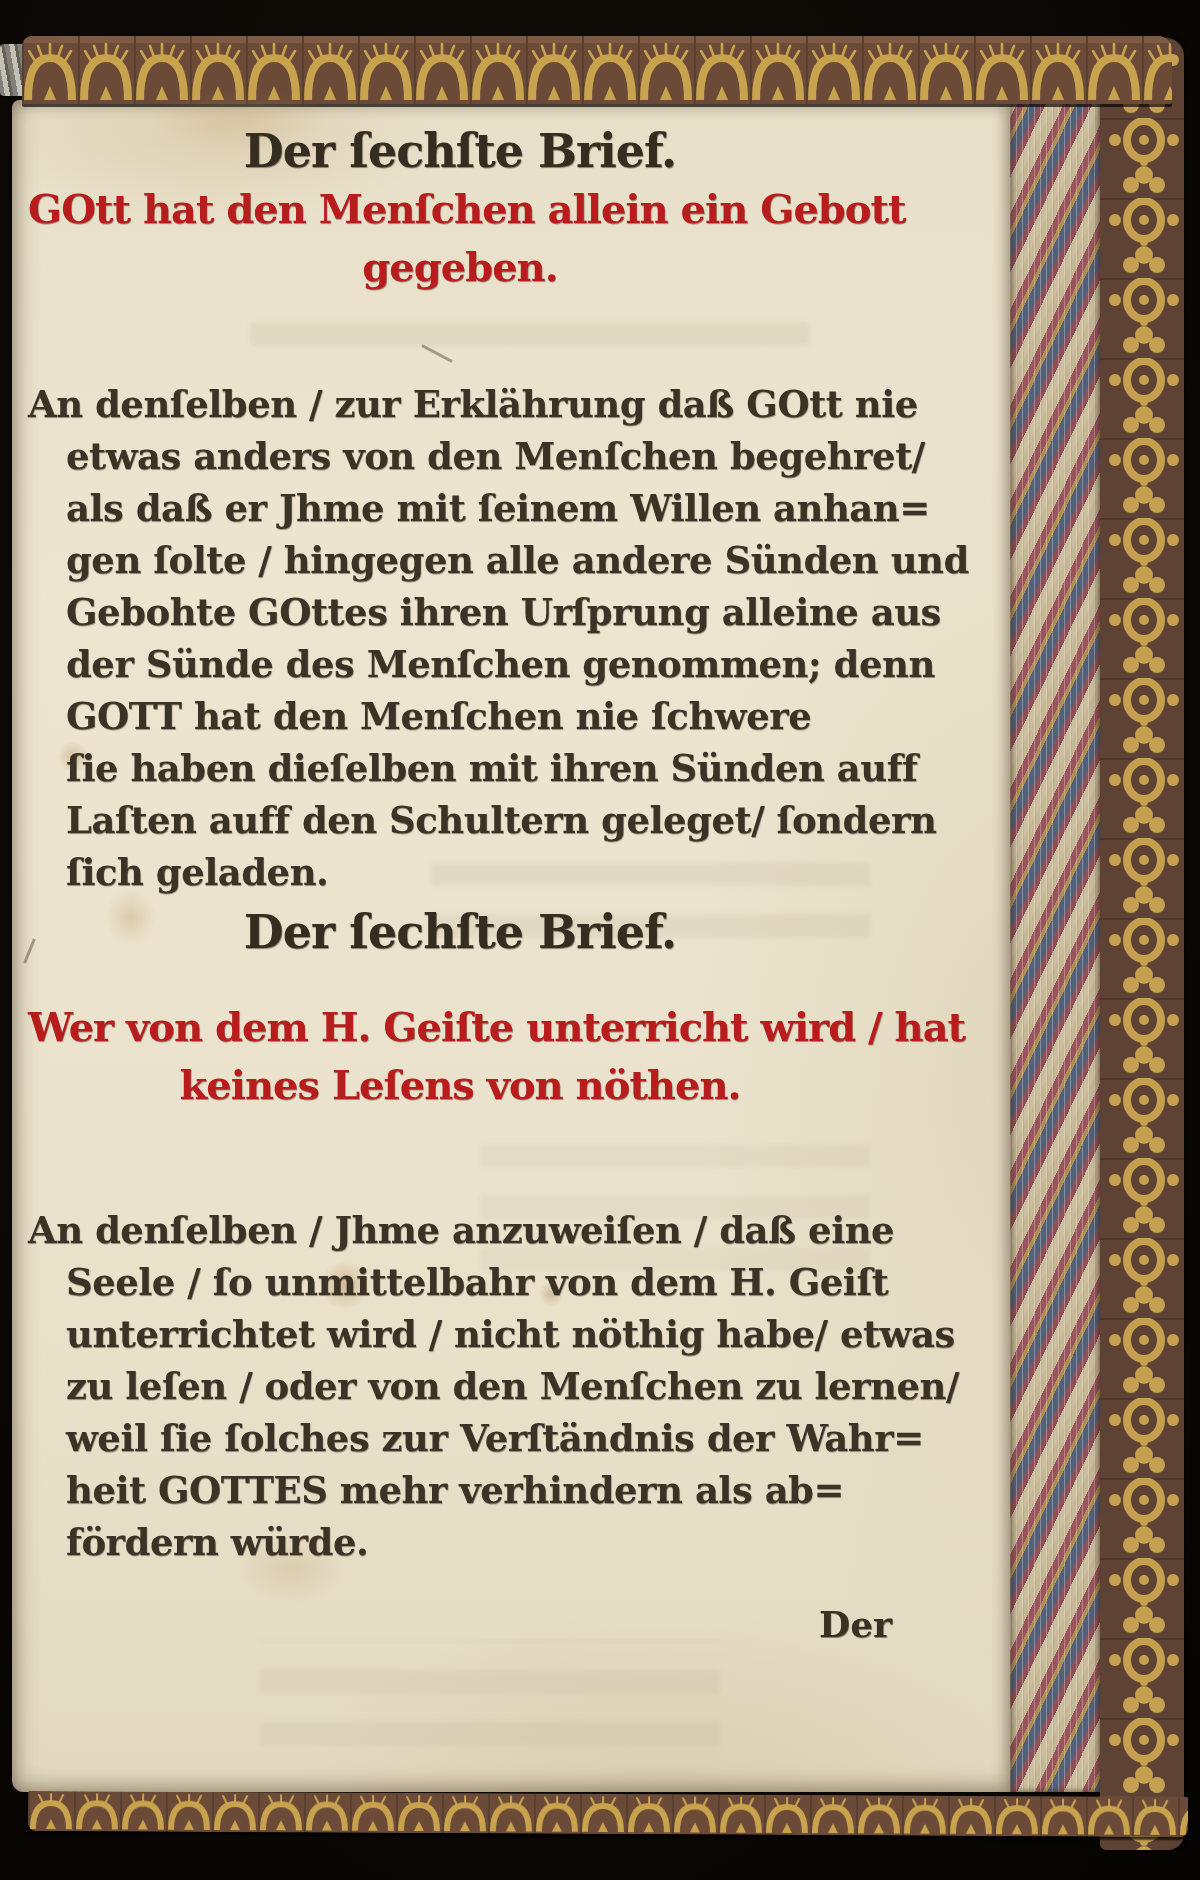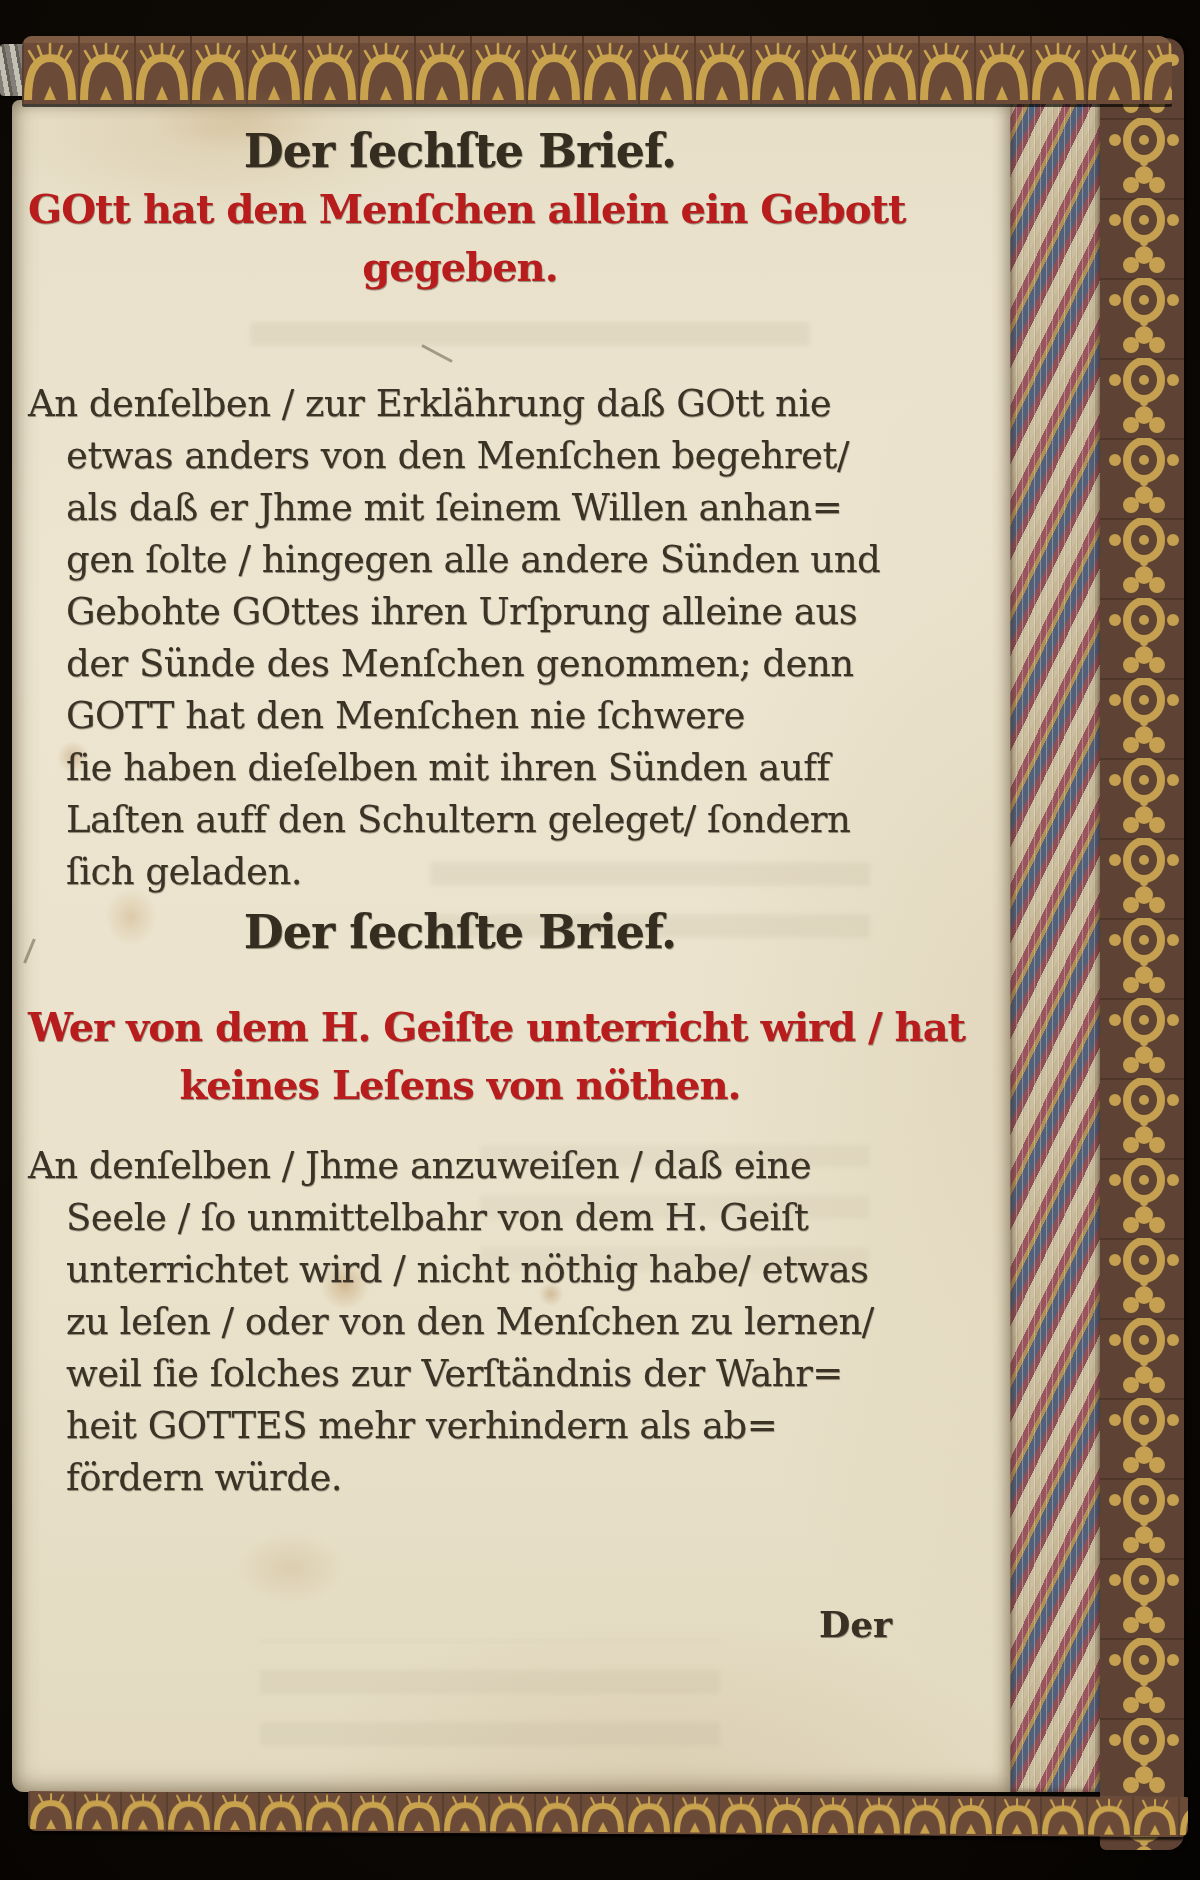--- a/index.html
+++ b/index.html
@@ -74,21 +74,21 @@
   .brief-heading{
     position:absolute;width:100%;text-align:center;font-weight:bold;font-size:46px;
     letter-spacing:-1px;color:#352d20;text-shadow:.6px .8px .8px rgba(45,35,22,.5);white-space:nowrap;
   }
   .summary{
     position:absolute;width:100%;text-align:center;font-weight:bold;font-size:40px;line-height:58px;
     letter-spacing:-1px;color:#b91c1c;text-shadow:.6px .8px .7px rgba(45,35,22,.45);
   }
   .summary .sline{white-space:nowrap;}
   .bodypara{
-    position:absolute;width:100%;font-weight:normal;font-size:37px;line-height:52px;
+    position:absolute;width:100%;font-weight:bold;font-size:37px;line-height:52px;
     letter-spacing:-.5px;color:#3c3327;text-shadow:.5px .7px .7px rgba(45,35,22,.45);
   }
   .bodypara .line{white-space:nowrap;padding-left:38px;}
   .bodypara .line.first{padding-left:0;}
   .catchword{
     position:absolute;top:1603px;width:100%;text-align:right;font-weight:bold;font-size:36px;
     color:#3a3124;text-shadow:.6px .8px .7px rgba(45,35,22,.5);
   }
 </style>
 </head>
@@ -201,21 +201,21 @@
     <div class="line">ſich geladen.</div>
   </div>
 
   <div class="brief-heading" style="top:905px;">Der ſechſte Brief.</div>
 
   <div class="summary" style="top:998px;">
     <div class="sline">Wer von dem H. Geiſte unterricht wird / hat</div>
     <div class="sline">keines Leſens von nöthen.</div>
   </div>
 
-  <div class="bodypara" style="top:1140px;">
+  <div class="bodypara" style="top:1204px;">
     <div class="line first">An denſelben / Jhme anzuweiſen / daß eine</div>
     <div class="line">Seele / ſo unmittelbahr von dem H. Geiſt</div>
     <div class="line">unterrichtet wird / nicht nöthig habe/ etwas</div>
     <div class="line">zu leſen / oder von den Menſchen zu lernen/</div>
     <div class="line">weil ſie ſolches zur Verſtändnis der Wahr=</div>
     <div class="line">heit GOTTES mehr verhindern als ab=</div>
     <div class="line">fördern würde.</div>
   </div>
 
   <div class="catchword">Der</div>

